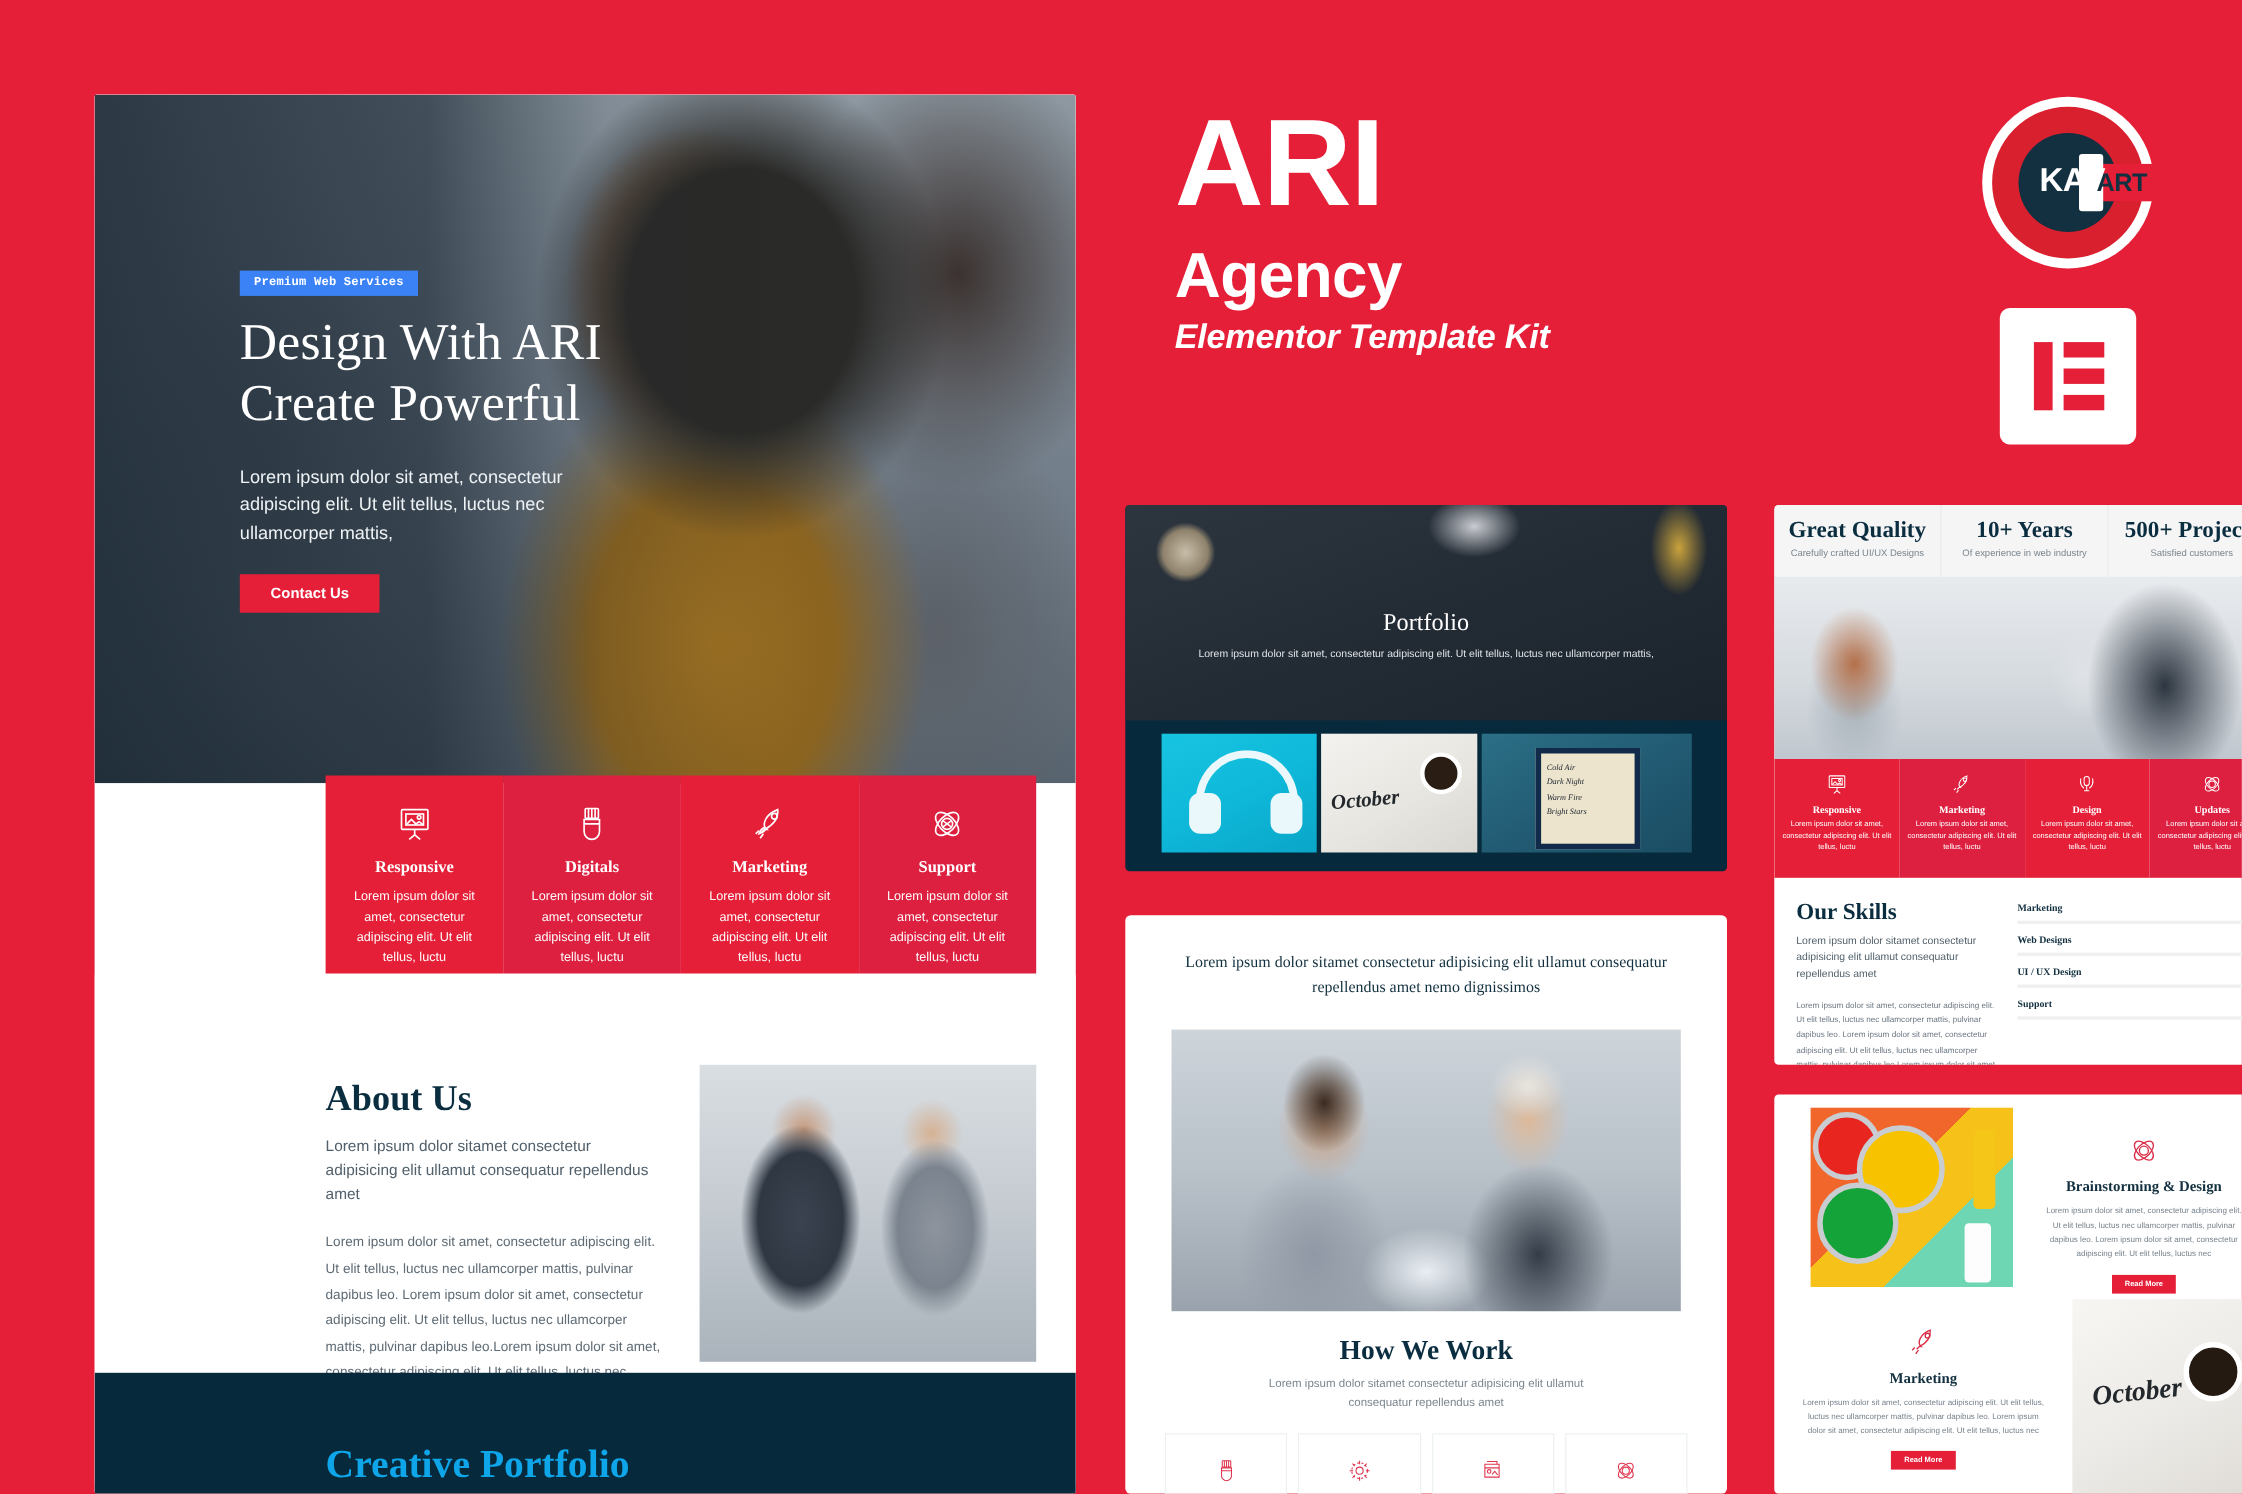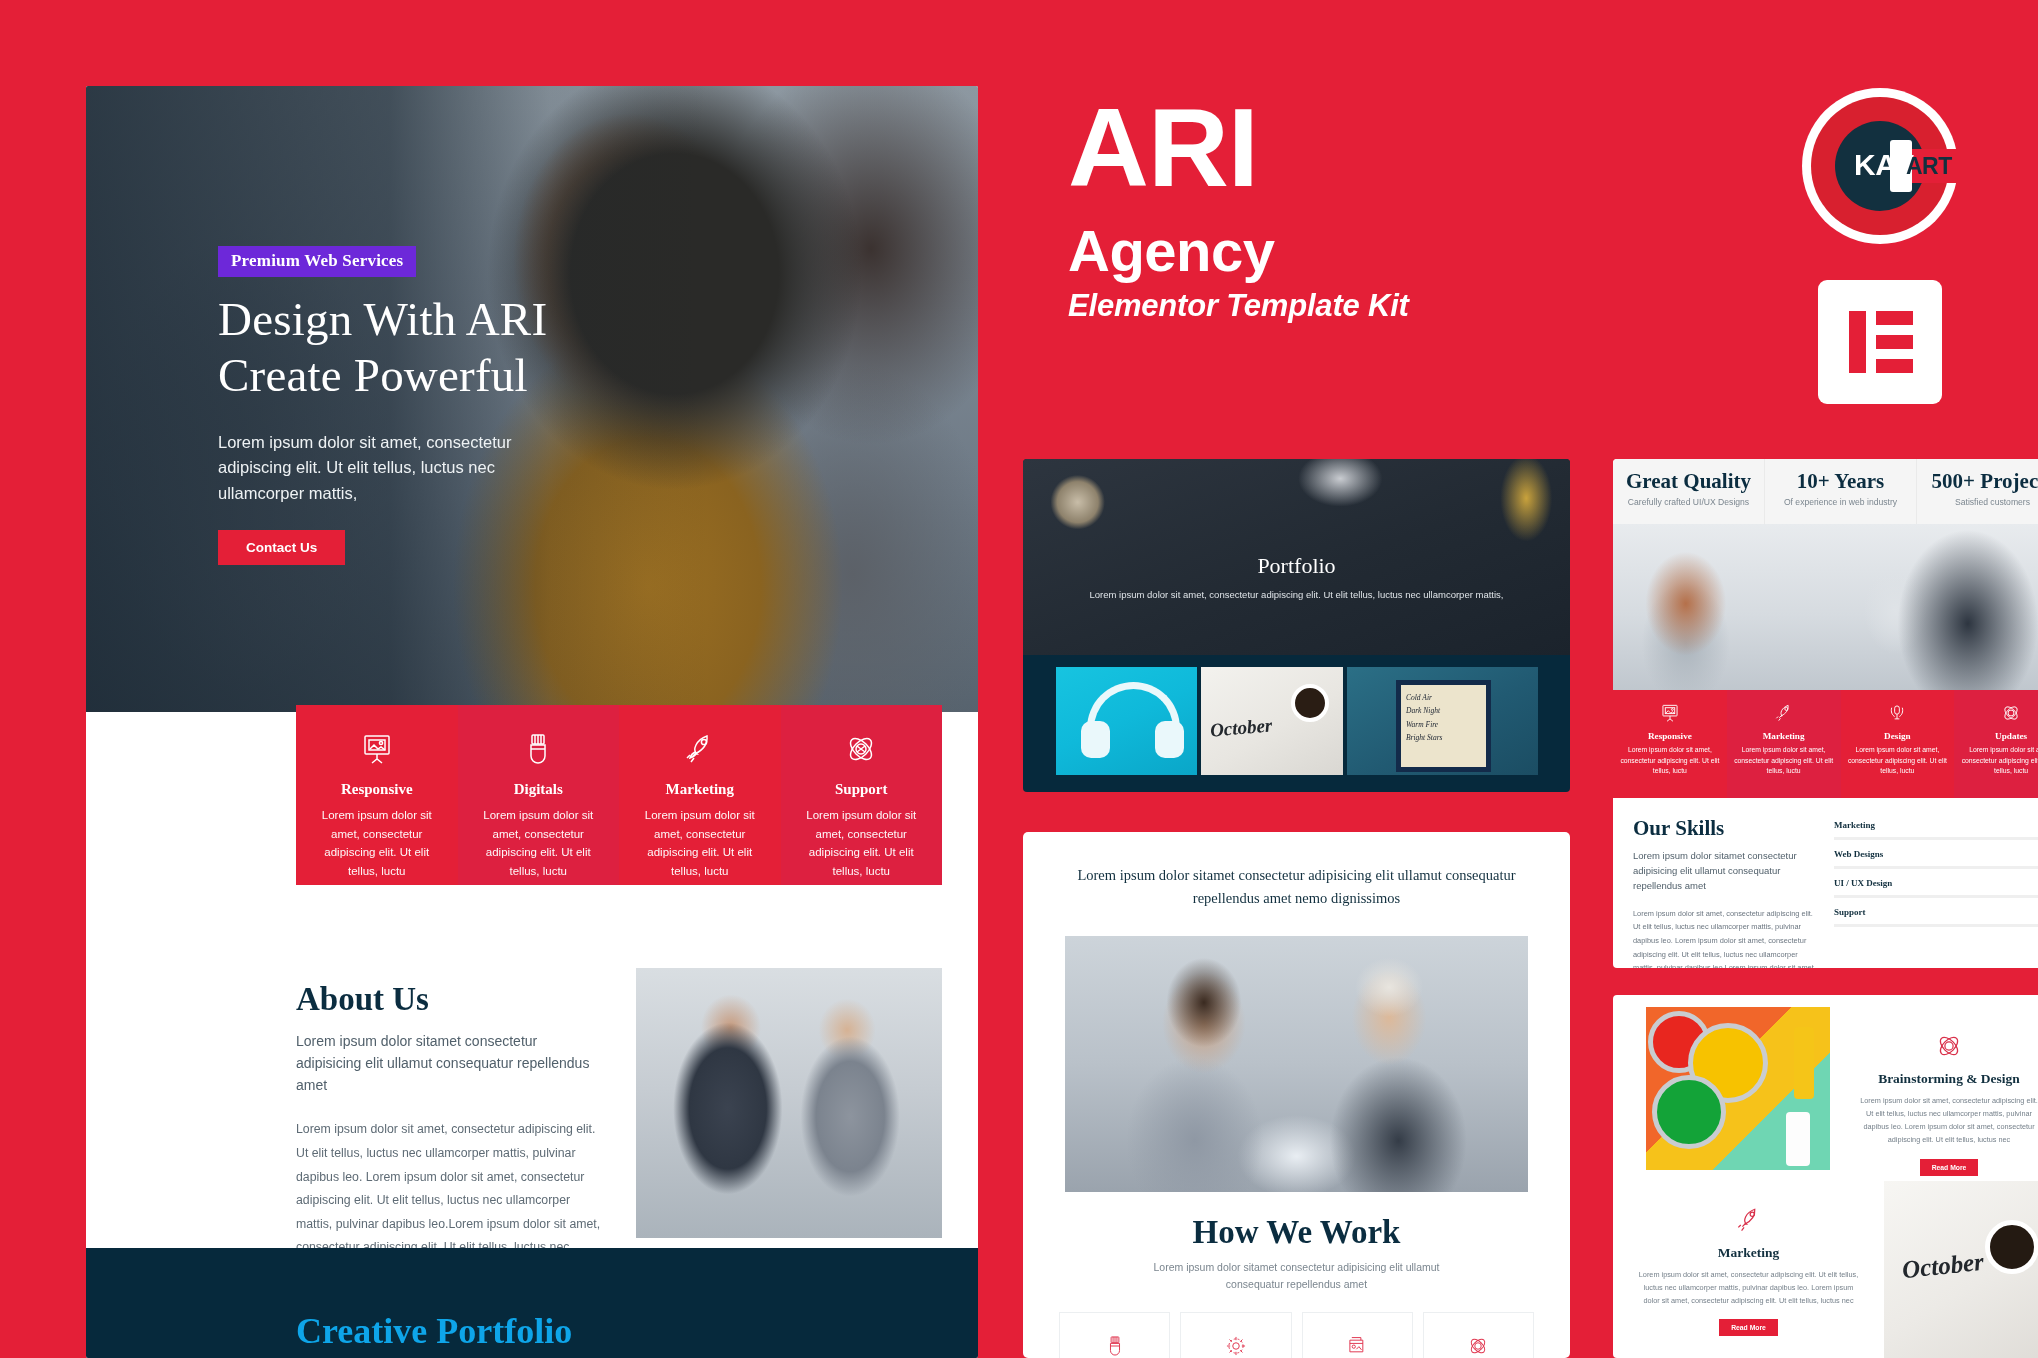--- a/index.html
+++ b/index.html
@@ -29,23 +29,23 @@
       radial-gradient(ellipse 190px 280px at 86% 78%, #5c6168 0%, rgba(92,97,104,0) 75%),
       radial-gradient(ellipse 190px 300px at 18% 60%, #6a7580 0%, rgba(106,117,128,0) 76%),
       linear-gradient(180deg,#8d98a1 0%, #7d8893 35%, #6e7a86 65%, #57636e 100%);
   }
   .hero-photo:after {
     content:""; position:absolute; inset:0;
     background:linear-gradient(90deg, rgba(20,34,46,.80) 0%, rgba(20,34,46,.62) 34%, rgba(20,34,46,.10) 52%, rgba(20,34,46,0) 70%);
   }
   .hero-content { position:absolute; left:132px; top:160px; width:400px; z-index:3; }
   .badge {
-    display:inline-block; background:#6d28d9; color:#fff;
-    font-family:Liberation Serif, serif; font-weight:700;
-    font-size:17px; padding:5px 13px 6px; letter-spacing:.2px;
+    display:inline-block; background:#3b82f6; color:#fff;
+    font-family:Liberation Mono, monospace; font-weight:700;
+    font-size:11px; padding:5px 13px 6px; letter-spacing:.2px;
   }
   .hero-h1 {
     font-family:"Liberation Serif", serif; color:#fff;
     font-size:47px; line-height:1.20; font-weight:400; margin-top:14px;
     letter-spacing:.2px;
   }
   .hero-sub {
     color:#eef2f4; font-size:16.5px; line-height:1.55; margin-top:26px; width:340px;
   }
   .btn-red {
@@ -199,21 +199,21 @@
       radial-gradient(ellipse 46px 40px at 70% 20%, #e8e5df 0%, rgba(232,229,223,0) 74%),
       radial-gradient(ellipse 58px 70px at 30% 34%, #c9a183 0%, rgba(201,161,131,0) 72%),
       radial-gradient(ellipse 52px 66px at 70% 32%, #dcb99a 0%, rgba(220,185,154,0) 72%),
       radial-gradient(ellipse 90px 110px at 28% 80%, #8f98a4 0%, rgba(143,152,164,0) 76%),
       radial-gradient(ellipse 90px 110px at 72% 80%, #343c47 0%, rgba(52,60,71,0) 76%),
       radial-gradient(ellipse 78px 54px at 50% 86%, #e9eef3 0%, rgba(233,238,243,0) 76%),
       linear-gradient(180deg,#cdd4da 0%, #b9c1c9 50%, #9aa3ad 100%);
   }
   .mw-h2 {
     font-family:"Liberation Serif", serif; text-align:center; color:#0b2d40;
-    font-size:33px; font-weight:700; margin-top:22px;
+    font-size:25px; font-weight:700; margin-top:22px;
   }
   .mw-sub { text-align:center; color:#7b868f; font-size:10.5px; line-height:1.62; margin-top:8px; padding:0 110px; }
   .mw-cards { display:flex; gap:10px; margin:19px 36px 0; }
   .mwc {
     flex:1; border:1px solid #eceff1; text-align:center; padding:16px 8px 14px; background:#fff;
   }
   .mwc-ico { height:34px; display:flex; align-items:center; justify-content:center; }
   .mwc-ico svg { stroke:#e0364f; fill:none; stroke-width:1.5; }
 
   

